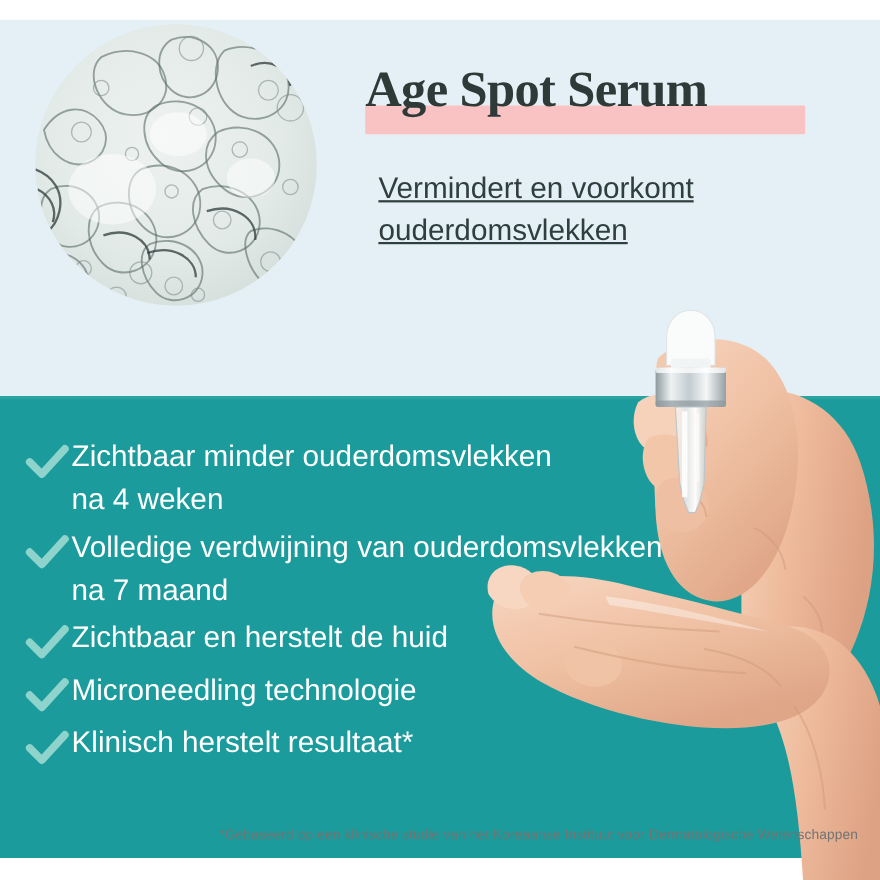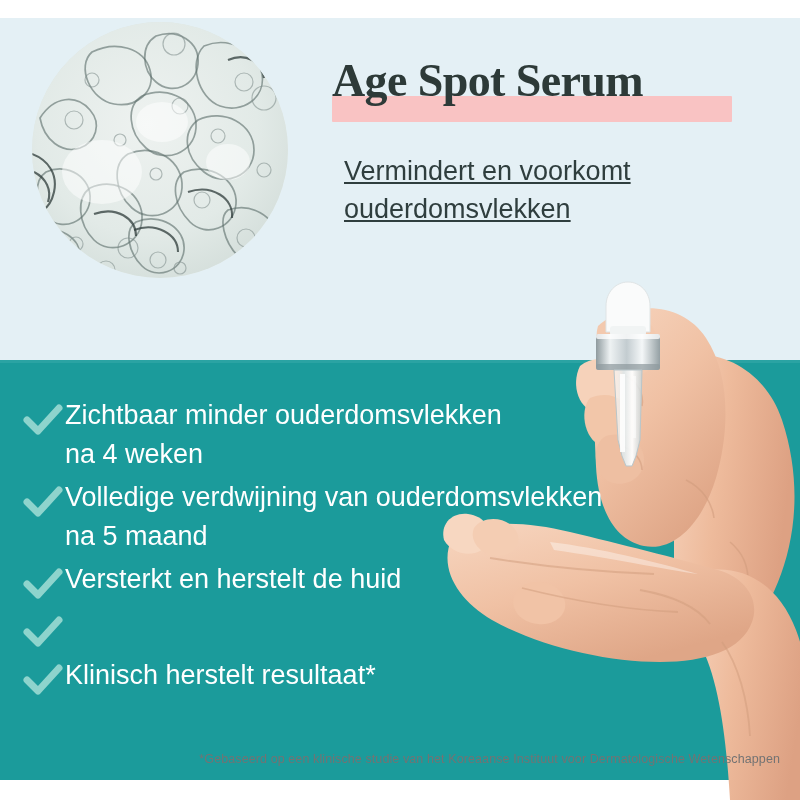--- a/index.html
+++ b/index.html
@@ -334,36 +334,37 @@
       <span class="benefit-text">Zichtbaar minder ouderdomsvlekken
 na 4 weken</span>
     </li>
     <li class="benefit">
       <span class="check-icon">
         <svg width="44" height="40" viewBox="0 0 44 40" aria-hidden="true">
           <path d="M6 20 L17 31 L38 8" fill="none" stroke="#8ed4cd" stroke-width="7" stroke-linecap="round" stroke-linejoin="round"></path>
         </svg>
       </span>
       <span class="benefit-text">Volledige verdwijning van ouderdomsvlekken
-na 5 maand</span>
-    </li>
-    <li class="benefit">
-      <span class="check-icon">
-        <svg width="44" height="40" viewBox="0 0 44 40" aria-hidden="true">
-          <path d="M6 20 L17 31 L38 8" fill="none" stroke="#8ed4cd" stroke-width="7" stroke-linecap="round" stroke-linejoin="round"></path>
-        </svg>
-      </span>
-      <span class="benefit-text">Versterkt en herstelt de huid</span>
-    </li>
-    <li class="benefit">
-      <span class="check-icon">
-        <svg width="44" height="40" viewBox="0 0 44 40" aria-hidden="true">
-          <path d="M6 20 L17 31 L38 8" fill="none" stroke="#8ed4cd" stroke-width="7" stroke-linecap="round" stroke-linejoin="round"></path>
-        </svg>
-      </span>
+na 7 maand</span>
+    </li>
+    <li class="benefit">
+      <span class="check-icon">
+        <svg width="44" height="40" viewBox="0 0 44 40" aria-hidden="true">
+          <path d="M6 20 L17 31 L38 8" fill="none" stroke="#8ed4cd" stroke-width="7" stroke-linecap="round" stroke-linejoin="round"></path>
+        </svg>
+      </span>
+      <span class="benefit-text">Zichtbaar en herstelt de huid</span>
+    </li>
+    <li class="benefit">
+      <span class="check-icon">
+        <svg width="44" height="40" viewBox="0 0 44 40" aria-hidden="true">
+          <path d="M6 20 L17 31 L38 8" fill="none" stroke="#8ed4cd" stroke-width="7" stroke-linecap="round" stroke-linejoin="round"></path>
+        </svg>
+      </span>
+      <span class="benefit-text">Microneedling technologie</span>
     </li>
     <li class="benefit">
       <span class="check-icon">
         <svg width="44" height="40" viewBox="0 0 44 40" aria-hidden="true">
           <path d="M6 20 L17 31 L38 8" fill="none" stroke="#8ed4cd" stroke-width="7" stroke-linecap="round" stroke-linejoin="round"></path>
         </svg>
       </span>
       <span class="benefit-text">Klinisch herstelt resultaat*</span>
     </li>
   </ul>

